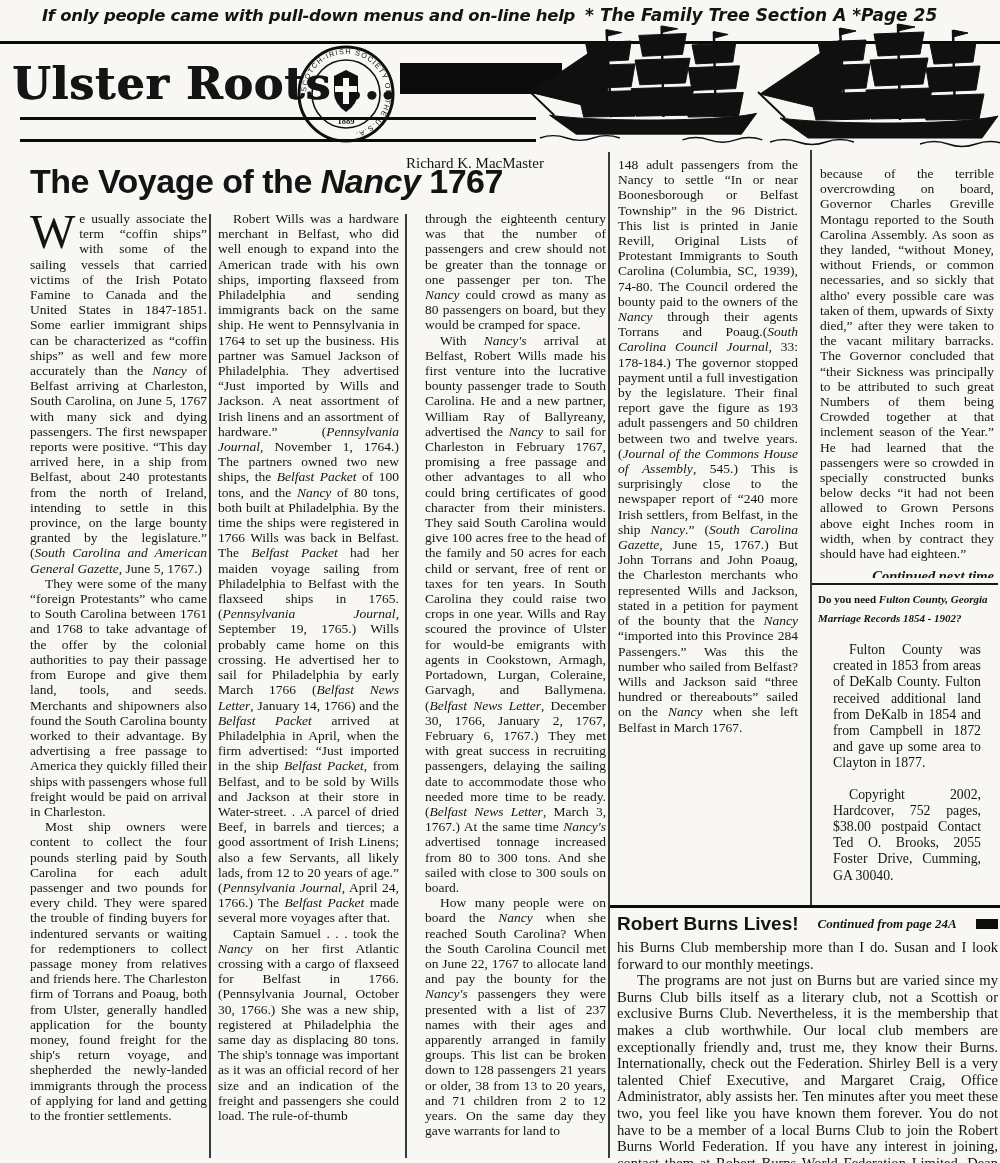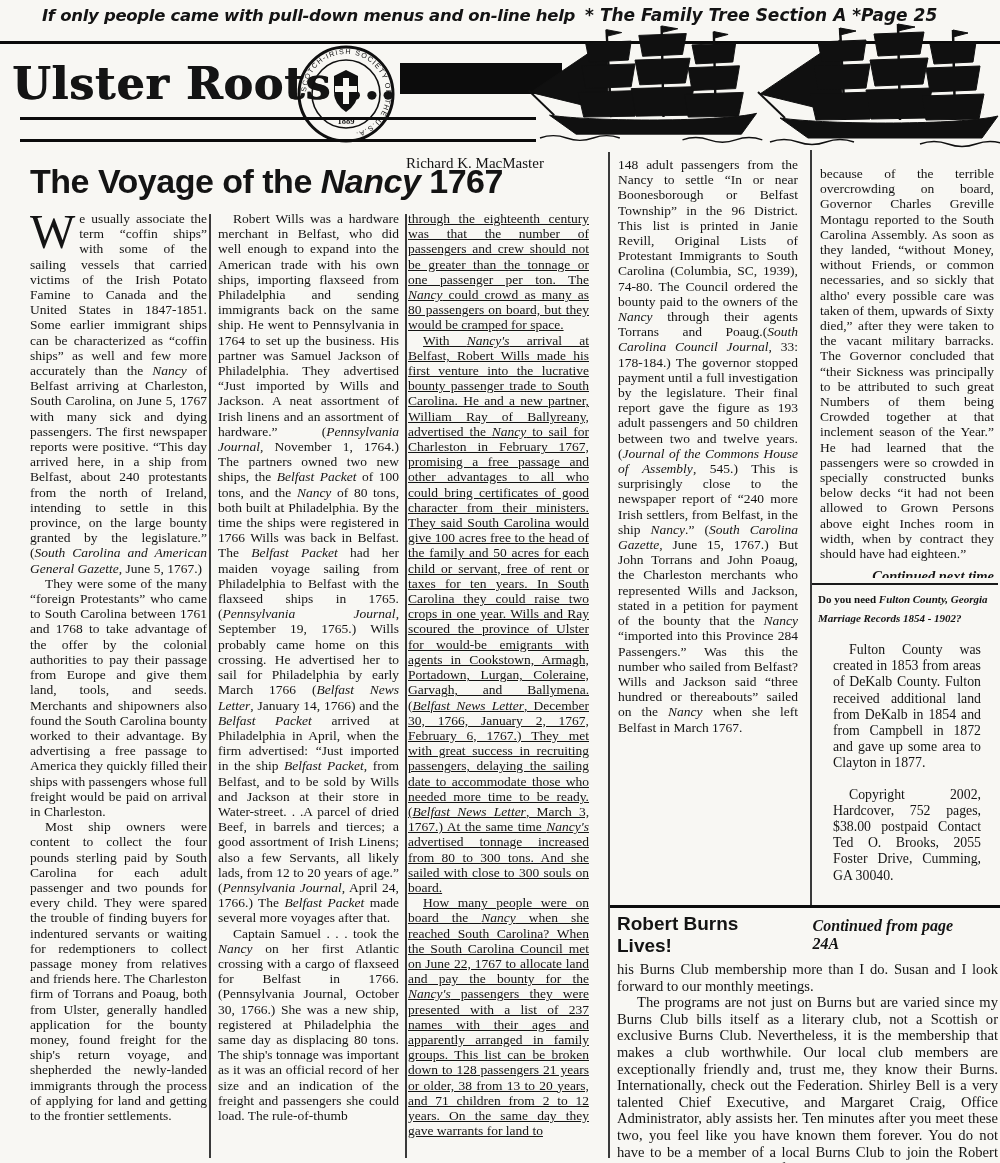--- a/index.html
+++ b/index.html
@@ -33,21 +33,21 @@
   .headline {
     position:absolute; left:30px; top:162px; width:585px;
     font-family:"Liberation Sans", sans-serif; font-weight:bold; font-size:34px;
     letter-spacing:-0.5px; white-space:nowrap;
   }
   .col { position:absolute; text-align:justify; font-size:13.5px; line-height:15.2px; overflow:hidden; }
   .col p { margin:0; text-indent:15px; }
   .col p.noindent { text-indent:0; }
   #col1 { left:30px;  top:211px; width:177px; height:950px; }
   #col2 { left:218px; top:211px; width:181px; height:950px; }
-  #col3 { left:408px; top:211px; width:181px; height:950px;text-decoration:underline; }
+  #col3 { left:425px; top:211px; width:181px; height:950px; }
   #col4 { left:618px; top:157px; width:180px; height:742px; }
   #col5 { left:820px; top:166px; width:174px; height:412px; }
   .dropcap { float:left; font-size:48px; line-height:37px; padding:2px 4px 0 0; font-weight:normal; }
   .continued { text-align:right; font-style:italic; font-weight:bold; font-size:14.5px; margin-top:8px; }
   
   .vrule { position:absolute; width:1.6px; background:#3a3a3a; }
   #vr1 { left:209px; top:214px; height:944px; }
   #vr2 { left:405px; top:214px; height:944px; }
   #vr3 { left:608px; top:152px; height:1006px; }
   #vr4 { left:810px; top:150px; height:757px; }
@@ -57,21 +57,21 @@
   .fulton-head { font-family:Liberation Serif, serif;
     font-weight:bold; font-size:11px; line-height:18.5px; }
   .fulton-head .fh-italic { font-style:italic; }
   .fulton-body { margin-top:5px; text-align:justify; font-size:13.8px; line-height:16.2px; }
   .fulton-body p { margin:15px; text-indent:16px; }
   
   .burns-rule { position:absolute; left:610px; top:905px; width:390px; height:2.5px; background:#0d0d0d; }
   .burns { position:absolute; left:617px; top:913px; width:381px; }
   .burns-headrow { display:flex; align-items:center; gap:19px; }
   .burns-title { font-family:"Liberation Sans", sans-serif; font-weight:bold; font-size:19px; }
-  .burns-cont { font-style:italic; font-weight:bold; font-size:16px; }
+  .burns-cont { font-style:italic; font-weight:bold; font-size:13px; }
   .burns-bar { flex:1; height:10px; background:#0d0d0d; max-width:60px; }
   .burns-body { margin-top:4px; text-align:justify; font-size:14.6px; line-height:16.6px; }
   .burns-body p { margin:0; text-indent:20px; }
   .burns-body p.noindent { text-indent:0; }
   i { font-style:italic; }
 </style>
 </head>
 <body>
 
 <div class="page">

